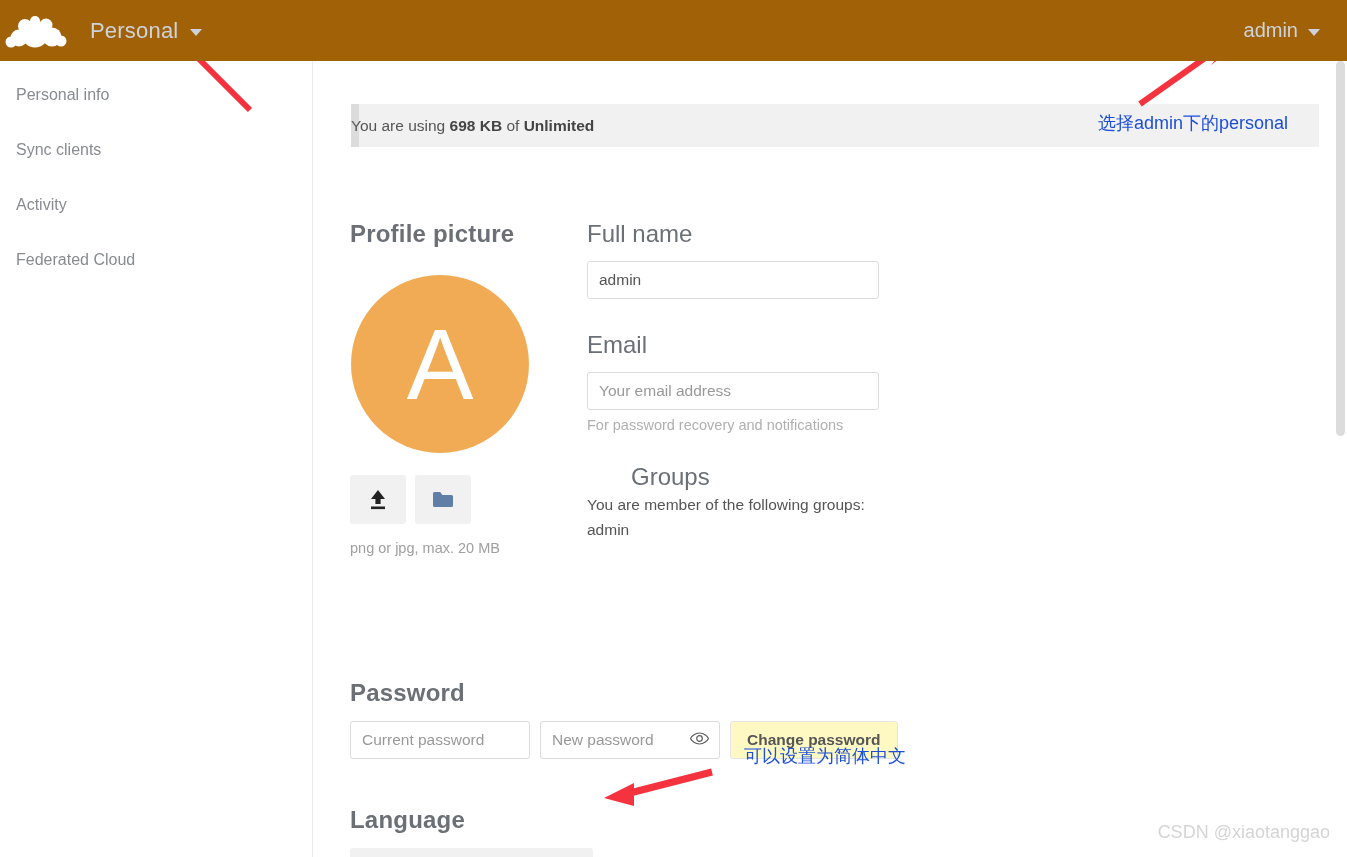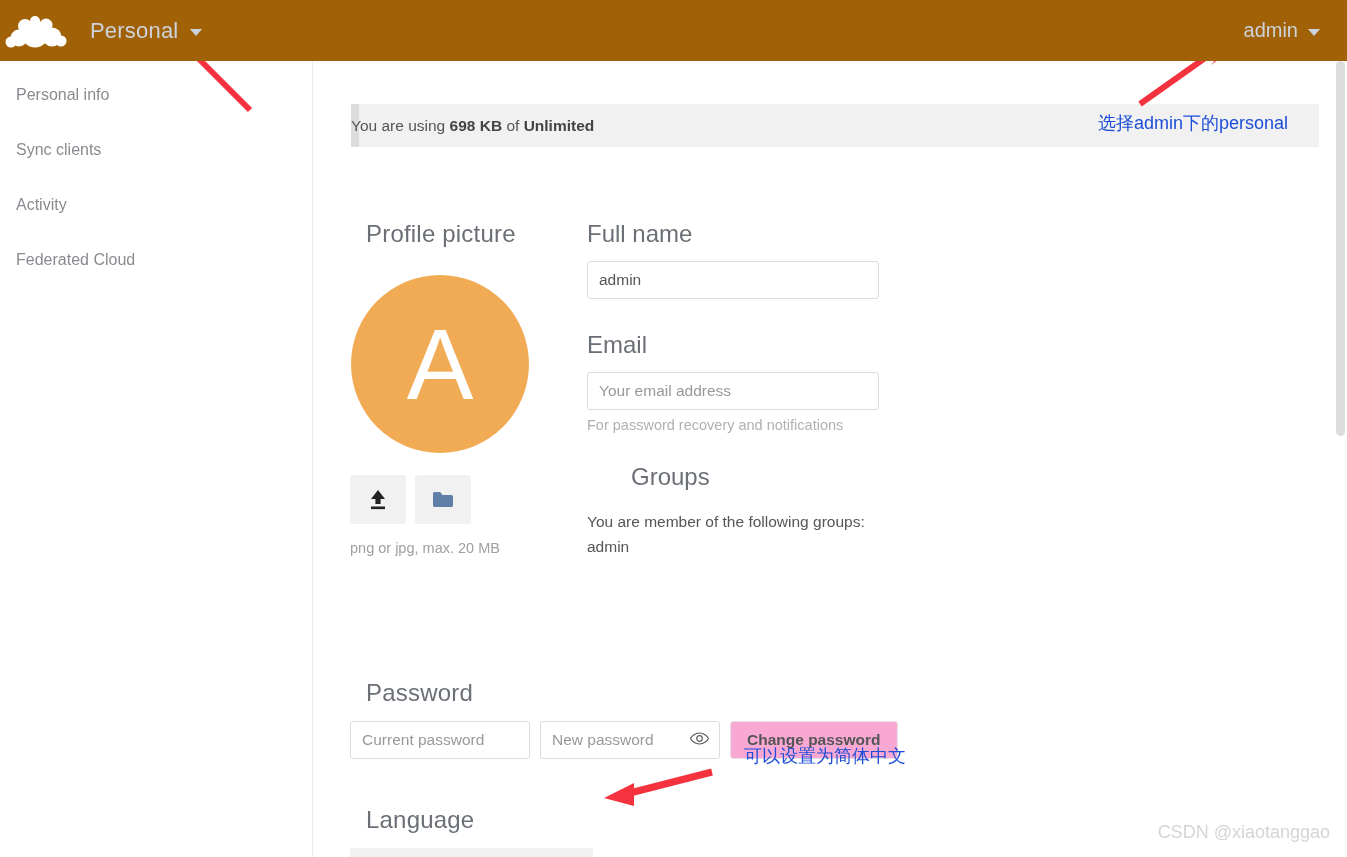--- a/index.html
+++ b/index.html
@@ -86,23 +86,22 @@
   .quota-progress {
     position: absolute; left: 0; top: 0;
     width: 8px; height: 43px;
     background: #dcdcdc;
   }
   .quota-text { position: relative; }
   .quota-text b { font-weight: bold; color: #444; }
 
   
   .sec-h {
-    font-size: 24px; color: #6b6f76; font-weight: normal;
+    font-size: 24px; color: #6b6f76; font-weight: bold;
     letter-spacing: .2px;
-    margin-left: 16px;
   }
   .col-left { position: absolute; top: 159px; left: 36px; width: 230px; }
   .col-right { position: absolute; top: 159px; left: 273px; width: 340px; }
 
   .avatar {
     width: 178px; height: 178px; border-radius: 50%;
     background: #f2ab55;
     margin-top: 27px; margin-left: 1px;
     display: flex; align-items: center; justify-content: center;
     color: #ffffff; font-size: 100px; font-weight: 300;
@@ -126,36 +125,36 @@
     margin-top: 13px;
     padding: 0 11px;
     border: 1px solid #dcdcdc; border-radius: 3px;
     background: #fff;
     font-family: "Liberation Sans", sans-serif;
     font-size: 15.5px; color: #555;
     outline: none;
   }
   .txt::placeholder { color: #999; }
   .sub-hint { font-size: 14.5px; color: #b0b0b0; margin-top: 7px; }
-  .grp-text { font-size: 15.5px; color: #555; line-height: 1.6; margin-top: 19px; }
+  .grp-text { font-size: 15.5px; color: #555; line-height: 1.6; margin-top: 2px; }
 
   
   .pw-sec { position: absolute; top: 618px; left: 36px; }
   .pw-row { display: flex; align-items: center; margin-top: 14px; gap: 10px; }
   .pw-field { position: relative; }
   .pw-field .txt { width: 180px; margin-top: 0; }
   .eye {
     position: absolute; right: 11px; top: 50%;
     transform: translateY(-50%);
     cursor: pointer;
   }
   .btn {
     height: 38px;
     padding: 0 16px;
-    background: #f9a8d4; border: 1px solid #e4e4e4; border-radius: 3px;
+    background: #fef9c3; border: 1px solid #e4e4e4; border-radius: 3px;
     font-family: "Liberation Sans", sans-serif;
     font-size: 15.5px; font-weight: bold; color: #555;
     cursor: pointer;
   }
 
   
   .lang-sec { position: absolute; top: 745px; left: 36px; }
   .lang-row { display: flex; align-items: center; margin-top: 14px; gap: 14px; }
   .select {
     position: relative;

